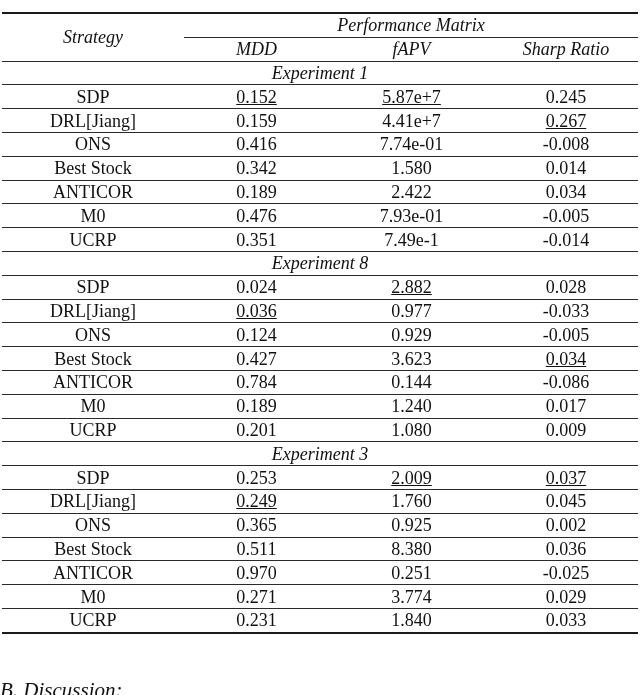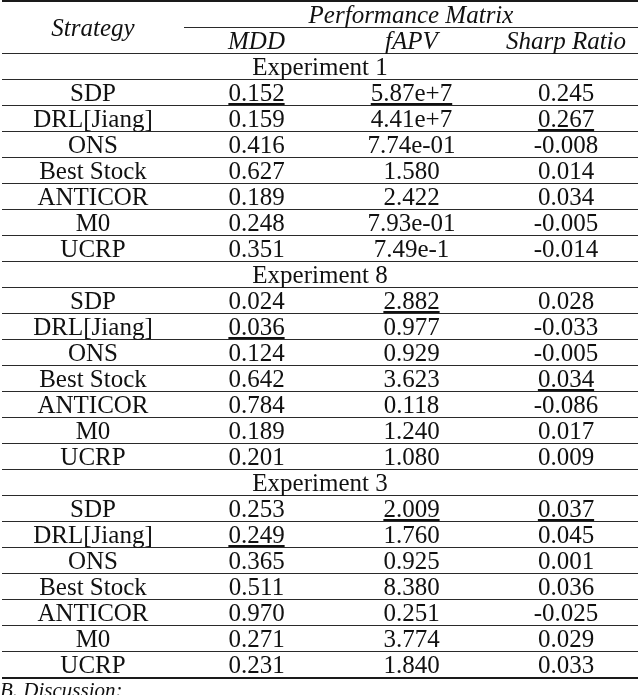--- a/index.html
+++ b/index.html
@@ -3,38 +3,38 @@
   <meta charset="utf-8">
   <style>
     html, body { margin: 0; padding: 0; background: #ffffff; }
     body {
       width: 640px; height: 695px; overflow: hidden;
       font-family: "Liberation Serif", "DejaVu Serif", serif;
       color: #111111;
     }
     .doc { position: relative; width: 640px; height: 695px; }
     table.perf {
-      position: absolute; left: 2px; top: 0;
+      position: absolute; left: 2px; top: 12px;
       width: 636px;
       border-collapse: collapse;
-      font-size: 25px;
+      font-size: 18px;
       line-height: 1;
     }
     table.perf td, table.perf th {
       padding: 0; text-align: center; vertical-align: middle;
       font-weight: normal; height: 22.8px;
       border-bottom: 1.5px solid #2a2a2a;
     }
     table.perf tr.top-rule td, table.perf tr.top-rule th { border-top: 2px solid #1a1a1a; }
     th.strategy-head { font-style: italic; font-weight: bold; width: 182px; }
     th.matrix-head { font-style: italic; border-bottom: 1.5px solid #2a2a2a; }
     th.metric { font-style: italic; }
     th.metric.mdd { width: 145px; }
     th.metric.fapv { width: 165px; margin-top: 21px; }
-    td.section { font-weight: bold; }
+    td.section { font-weight: bold; font-style: italic; }
     tr.last td { border-bottom: 2px solid #1a1a1a; }
     .b { font-weight: bold; text-decoration: underline; }
     .discussion {
       position: absolute; left: 0; top: 678px;
       font-style: italic; font-size: 21px;
       white-space: nowrap;
     }
   </style>
 </head>
 <body>
@@ -69,33 +69,33 @@
           <td class="b">0.267</td>
         </tr>
         <tr>
           <td>ONS</td>
           <td>0.416</td>
           <td>7.74e-01</td>
           <td>-0.008</td>
         </tr>
         <tr>
           <td>Best Stock</td>
-          <td>0.627</td>
+          <td>0.342</td>
           <td>1.580</td>
           <td>0.014</td>
         </tr>
         <tr>
           <td>ANTICOR</td>
           <td>0.189</td>
           <td>2.422</td>
           <td>0.034</td>
         </tr>
         <tr>
           <td>M0</td>
-          <td>0.248</td>
+          <td>0.476</td>
           <td>7.93e-01</td>
           <td>-0.005</td>
         </tr>
         <tr>
           <td>UCRP</td>
           <td>0.351</td>
           <td>7.49e-1</td>
           <td>-0.014</td>
         </tr>
         <tr>
@@ -114,28 +114,28 @@
           <td>-0.033</td>
         </tr>
         <tr>
           <td>ONS</td>
           <td>0.124</td>
           <td>0.929</td>
           <td>-0.005</td>
         </tr>
         <tr>
           <td>Best Stock</td>
-          <td>0.642</td>
+          <td>0.427</td>
           <td>3.623</td>
           <td class="b">0.034</td>
         </tr>
         <tr>
           <td>ANTICOR</td>
           <td>0.784</td>
-          <td>0.118</td>
+          <td>0.144</td>
           <td>-0.086</td>
         </tr>
         <tr>
           <td>M0</td>
           <td>0.189</td>
           <td>1.240</td>
           <td>0.017</td>
         </tr>
         <tr>
           <td>UCRP</td>
@@ -155,21 +155,21 @@
         <tr>
           <td>DRL[Jiang]</td>
           <td class="b">0.249</td>
           <td>1.760</td>
           <td>0.045</td>
         </tr>
         <tr>
           <td>ONS</td>
           <td>0.365</td>
           <td>0.925</td>
-          <td>0.001</td>
+          <td>0.002</td>
         </tr>
         <tr>
           <td>Best Stock</td>
           <td>0.511</td>
           <td>8.380</td>
           <td>0.036</td>
         </tr>
         <tr>
           <td>ANTICOR</td>
           <td>0.970</td>

